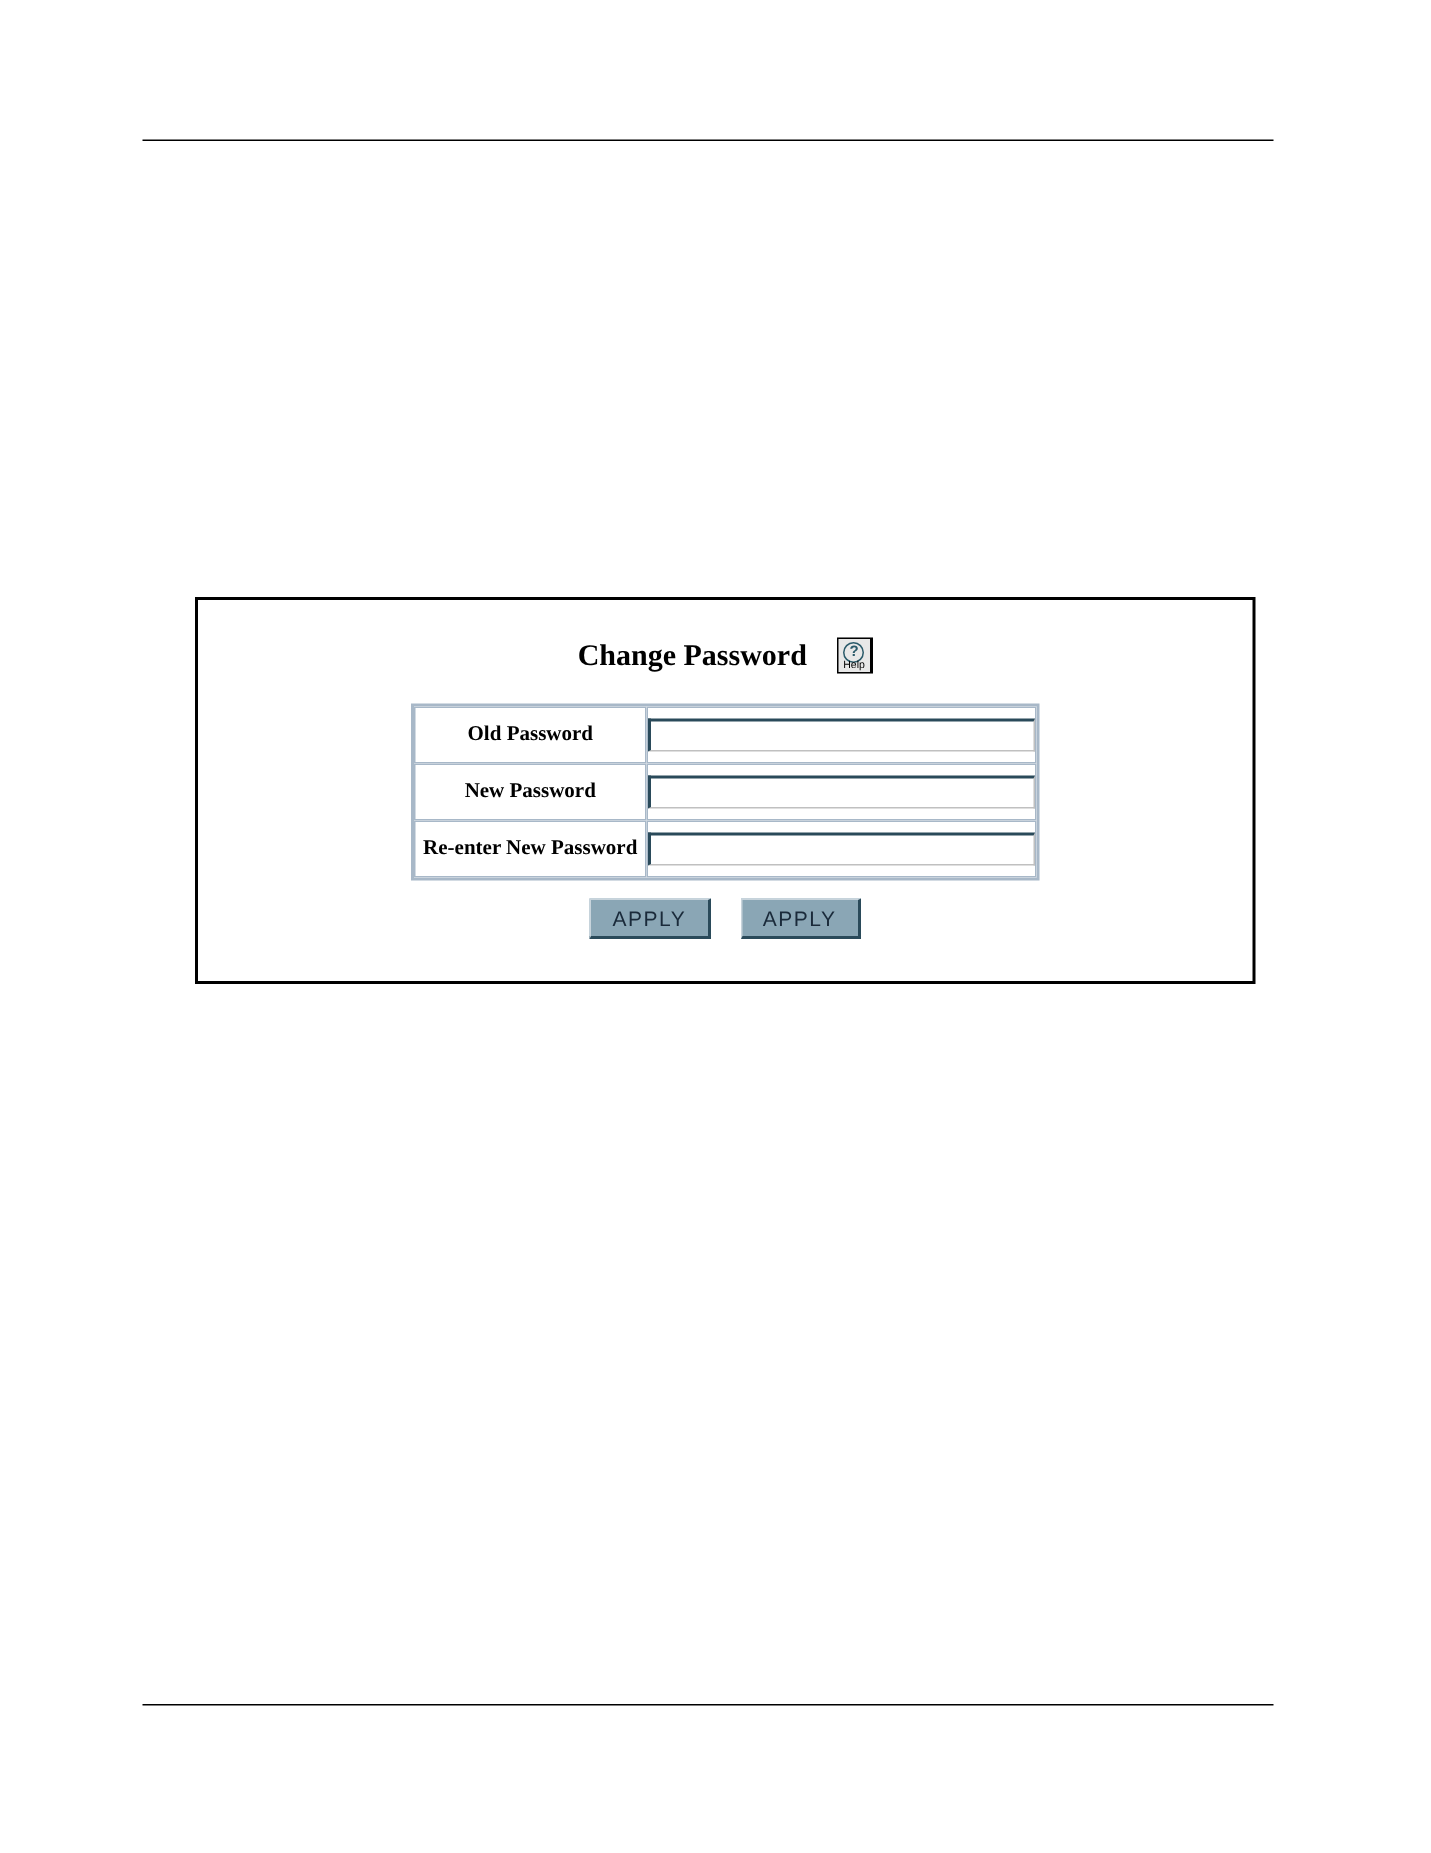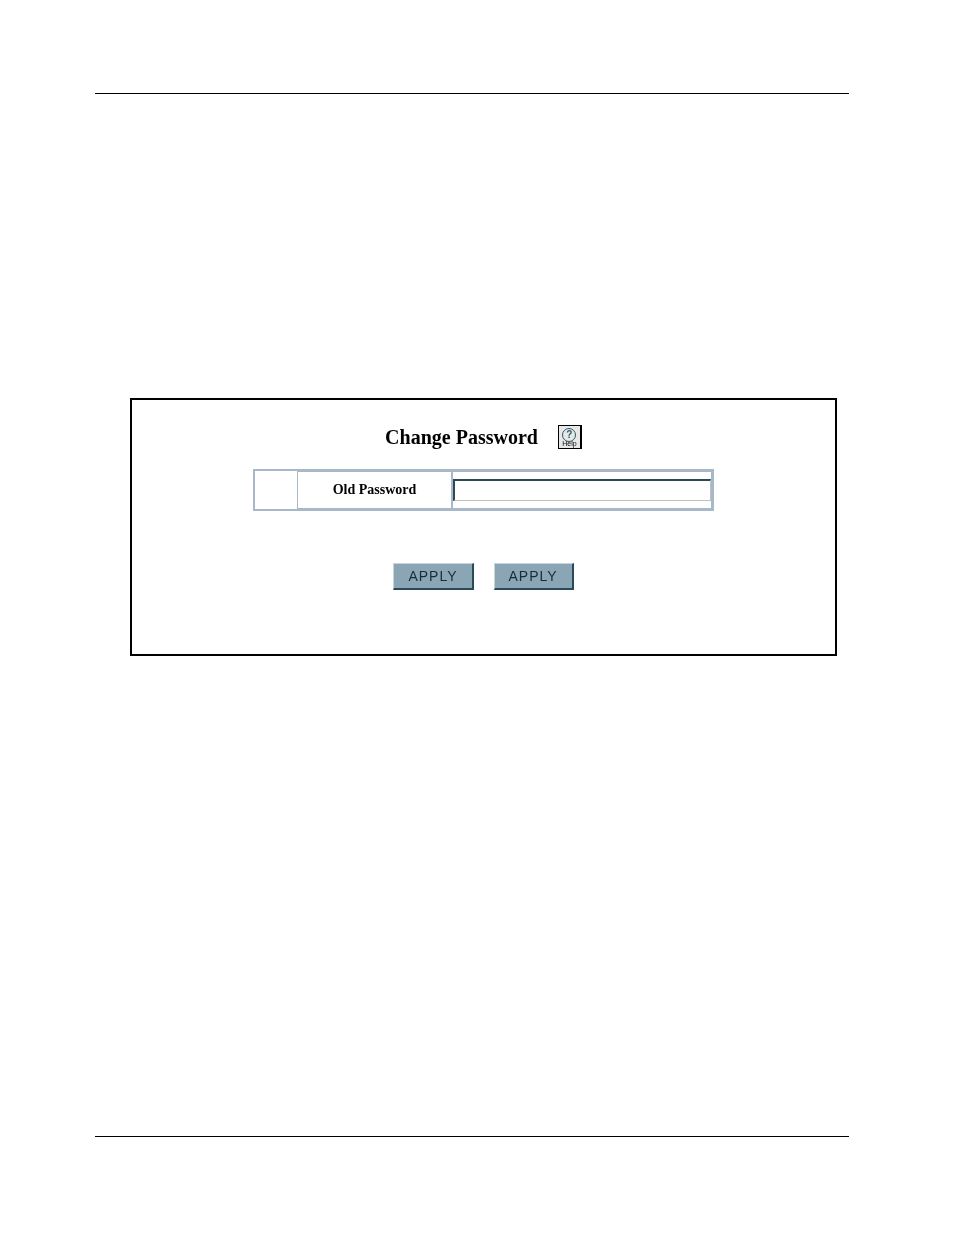--- a/index.html
+++ b/index.html
@@ -79,21 +79,20 @@
     .help-icon-text {
       font-size: 7px;
       color: #000;
       font-family: Arial, sans-serif;
     }
     .form-table {
       border-collapse: separate;
       border-spacing: 0;
       margin: 0 auto;
       border: 2px solid #a8b8c8;
-      padding-left: 42px;
     }
     .form-table td {
       border: 1px solid #a8b8c8;
       padding: 0;
       background: #ffffff;
       vertical-align: middle;
     }
     .label-cell {
       width: 155px;
       height: 38px;
@@ -133,21 +132,20 @@
       border-right: 2px solid #2a4a5a;
       border-bottom: 2px solid #2a4a5a;
       color: #1a2a3a;
       font-family: Arial, sans-serif;
       font-size: 14px;
       letter-spacing: 1px;
       padding: 4px 14px;
       cursor: pointer;
       min-width: 76px;
       text-align: center;
-      margin-top: 40px;
     }
   </style>
 </head>
 <body>
 
 <div class="page-rule-top"></div>
 <div class="page-rule-bottom"></div>
 
 <div class="dialog-frame">
   <div class="dialog-header">
@@ -159,20 +157,32 @@
   </div>
 
   <table class="form-table">
     <tbody>
         <tr>
       <td class="label-cell">Old Password</td>
       <td class="input-cell">
         <input type="password" class="text-input" value="" style="">
       </td>
     </tr>
+    <tr>
+      <td class="label-cell">New Password</td>
+      <td class="input-cell">
+        <input type="password" class="text-input" value="" style="">
+      </td>
+    </tr>
+    <tr>
+      <td class="label-cell">Re-enter New Password</td>
+      <td class="input-cell">
+        <input type="password" class="text-input" value="" style="">
+      </td>
+    </tr>
   </tbody>
     </table>
 
   <div class="button-row">
     <button class="action-button">APPLY</button>
     <button class="action-button">APPLY</button>
   </div>
 </div>
 
 </body></html>

